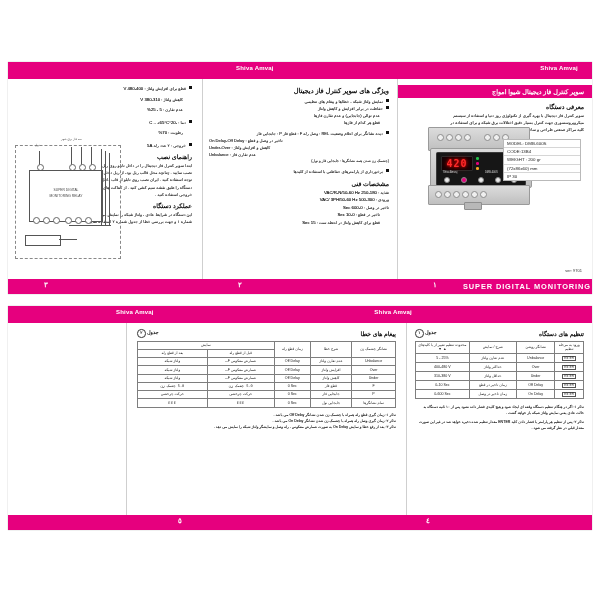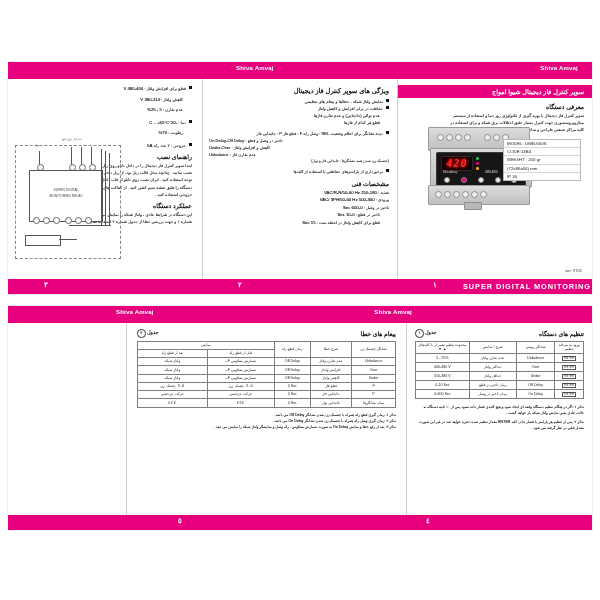--- a/index.html
+++ b/index.html
@@ -63,21 +63,21 @@
   .dash-box{position:absolute;border:1px dashed #888;}
   .tiny-cap{position:absolute;font-size:3px;color:#555;white-space:nowrap;}
 
   
   .photo{position:absolute;}
   .dinrail{
     position:absolute;background:linear-gradient(180deg,#dcdcdc,#bfbfbf);
     border:1px solid #9a9a9a;border-radius:1px;
   }
   .face{
-    position:absolute;background:#161616;border:1px solid #3a3a3a;border-radius:1.5px;font-style:italic;
+    position:absolute;background:#161616;border:1px solid #3a3a3a;border-radius:1.5px;
   }
   .led-disp{
     position:absolute;background:#120004;border:1px solid #2b2b2b;border-radius:1px;
     color:#ff2b2b;font-family:"DejaVu Sans Mono",monospace;font-weight:bold;
     display:flex;align-items:center;justify-content:center;letter-spacing:1px;
     text-shadow:0 0 3px #ff0a0a,0 0 6px #c00;
   }
   .ind{position:absolute;width:2.6px;height:2.6px;border-radius:50%;}
   .knob{position:absolute;width:4px;height:4px;border-radius:50%;background:#e9e9e9;border:1px solid #8a8a8a;}
   .screwrow{position:absolute;display:flex;gap:2px;}

